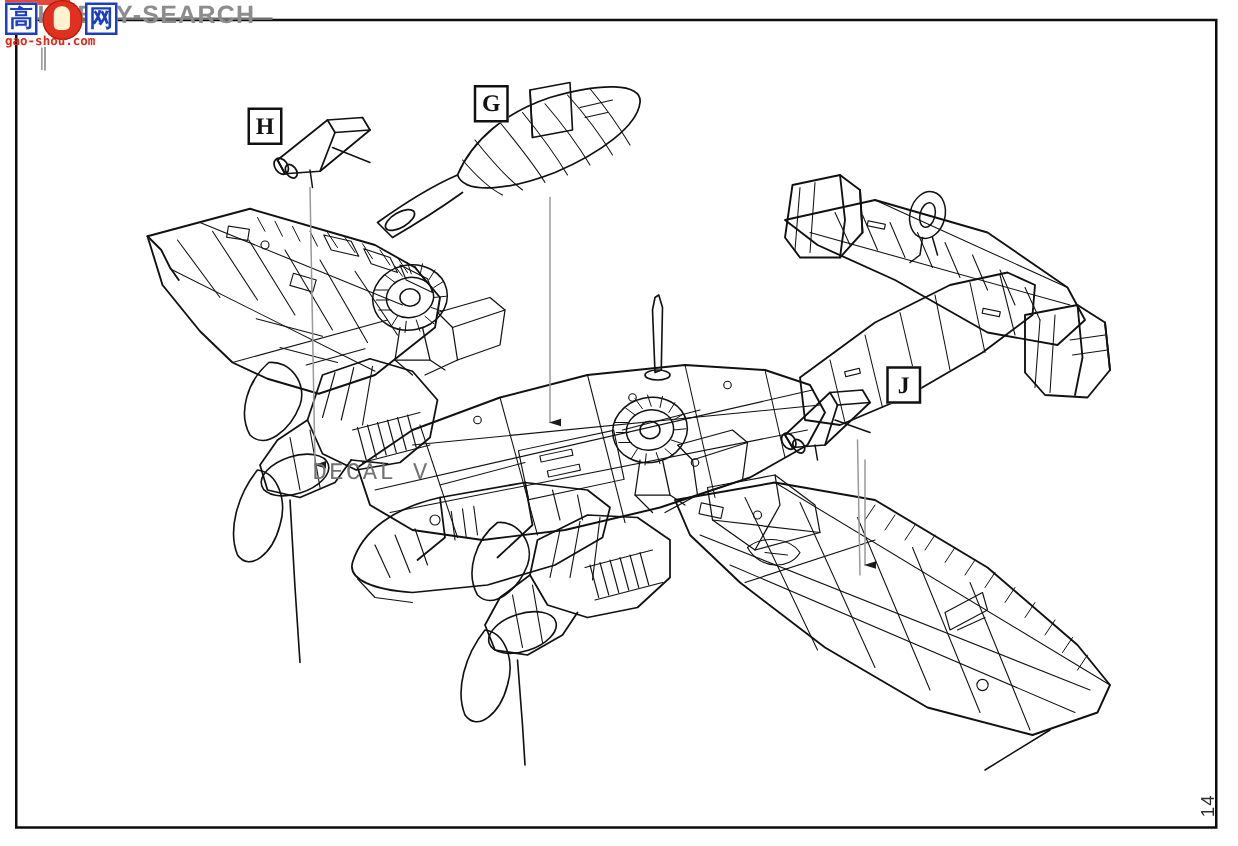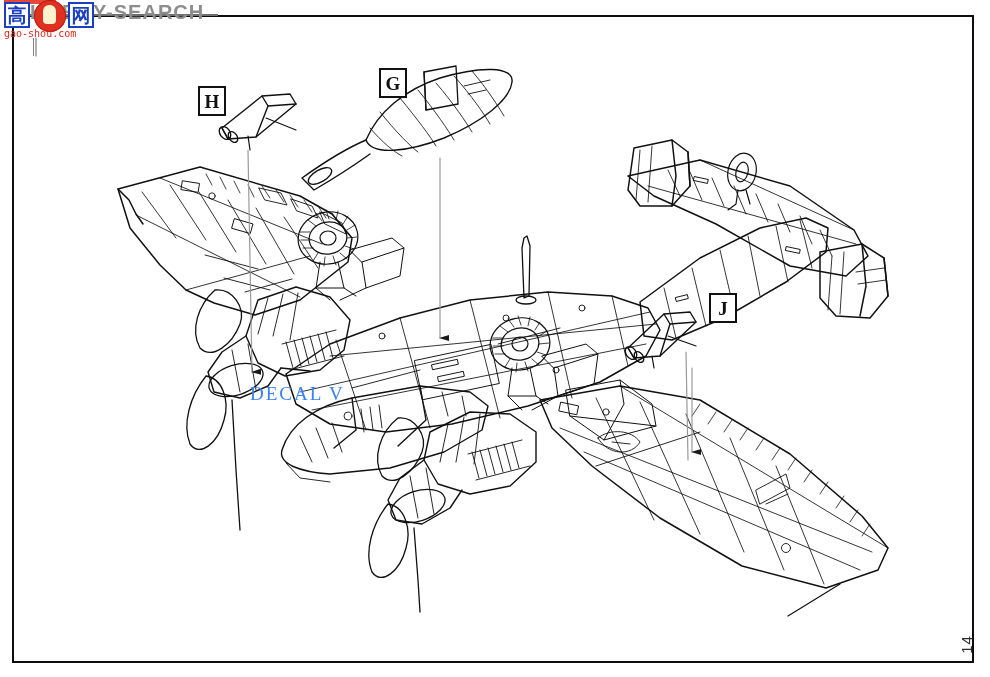--- a/index.html
+++ b/index.html
@@ -25,23 +25,23 @@
     width:24px;height:26px;display:flex;align-items:center;justify-content:center;
     font-family:"Liberation Serif", serif;font-size:19px;font-weight:700;color:#111;
     line-height:1;
   }
   #callout-h{left:198px;top:86px;}
   #callout-g{left:379px;top:68px;}
   #callout-j{left:709px;top:293px;}
 
   
   #decal-label{
-    position:absolute;left:250px;top:383px;
-    font-family:Liberation Serif, serif;font-size:19px;letter-spacing:2px;
-    color:#3b82f6;white-space:nowrap;
+    position:absolute;left:250px;top:367px;
+    font-family:Liberation Mono, monospace;font-size:19px;letter-spacing:2px;
+    color:#737373;white-space:nowrap;
   }
 
   
   #page-number{
     position:absolute;left:957px;top:636px;
     font-family:"Liberation Sans", sans-serif;font-size:15px;color:#2b2b2b;
     transform:rotate(-90deg);transform-origin:center center;letter-spacing:1px;
   }
 
   
@@ -67,21 +67,21 @@
     position:absolute;left:32px;top:0px;width:32px;height:32px;border-radius:50%;
     background:radial-gradient(circle at 50% 45%, #ffd24d 0 26%, #e03020 27% 100%);
     box-shadow:0 0 0 1px #b81d12 inset;
   }
   #wm-seal:after{
     content:"";position:absolute;left:9px;top:5px;width:13px;height:19px;
     border-radius:6px 6px 4px 4px;background:#fff3cf;
   }
   #wm-domain{
     position:absolute;left:2px;top:28px;
-    font-family:"DejaVu Sans Mono", monospace;font-size:10px;font-weight:400;
+    font-family:"DejaVu Sans Mono", monospace;font-size:10px;font-weight:700;
     color:#e02718;letter-spacing:0px;white-space:nowrap;
     background:rgba(255,255,255,.0);
     text-align:center;
   }
   #wm-topbar{
     position:absolute;left:2px;top:-1px;width:52px;height:5px;background:#e02718;opacity:.85;
   }
   #wm-tick{
     position:absolute;left:33px;top:38px;width:1px;height:18px;background:#7e7e7e;
   }

